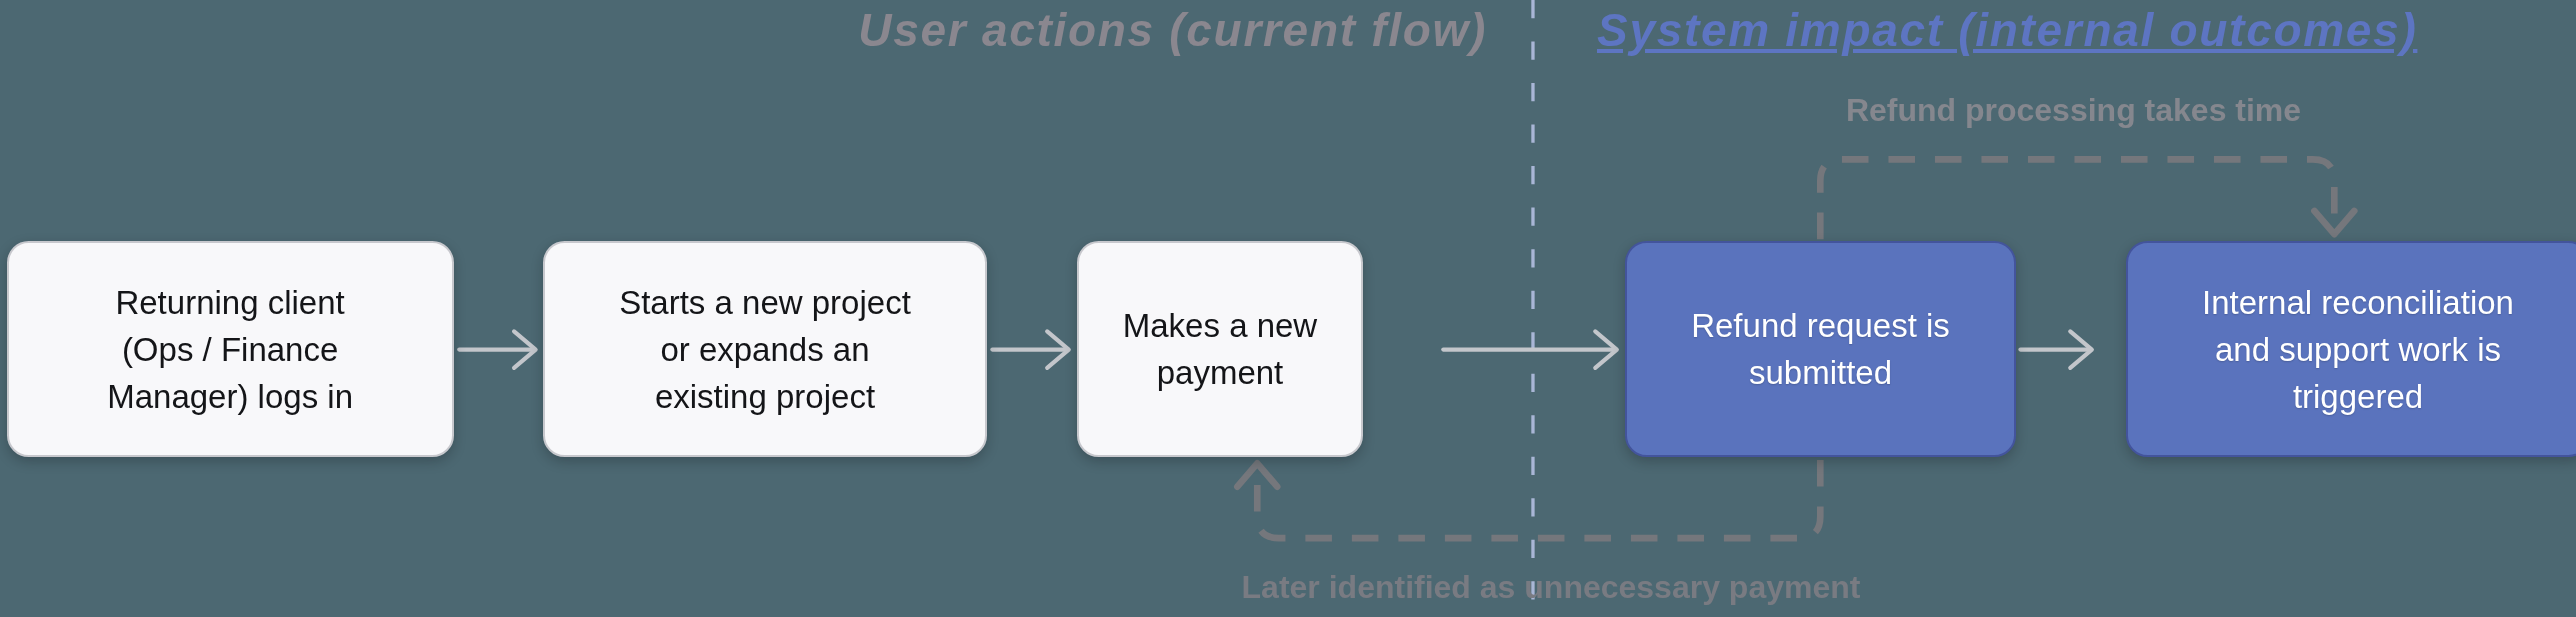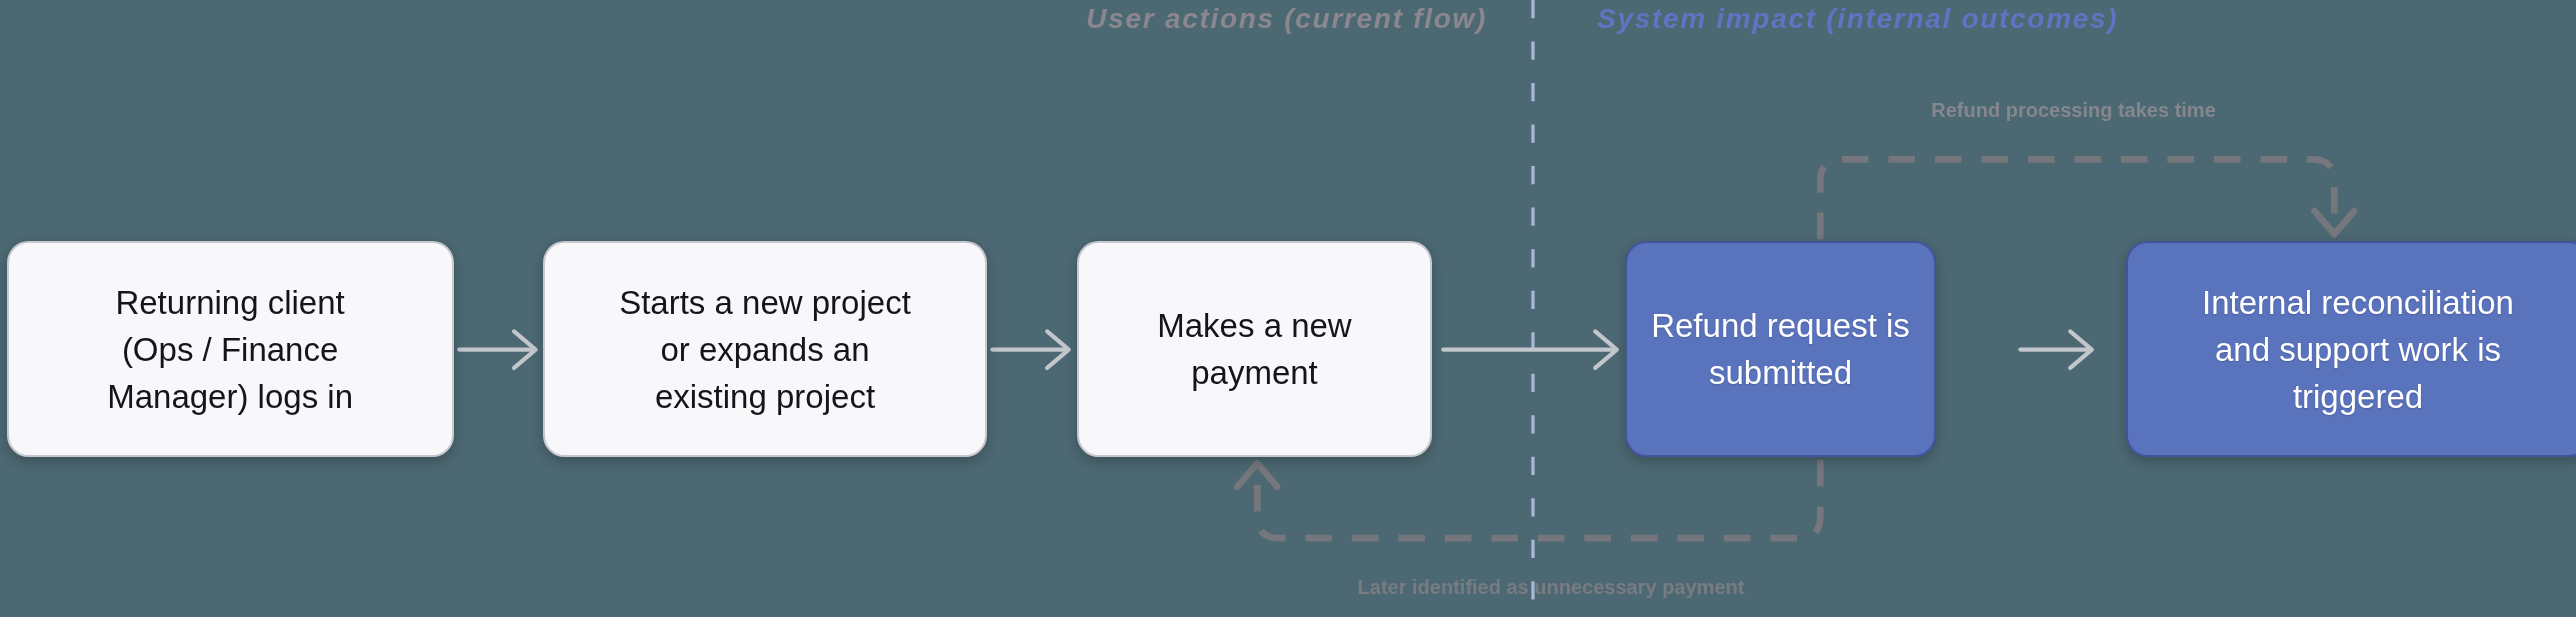--- a/index.html
+++ b/index.html
@@ -39,43 +39,44 @@
   }
   .node.system {
     background: var(--node_system_bg, #5a73bd);
     border: 2.5px solid var(--node_system_border, #43549c);
     color: #ffffff;
     text-shadow: 0 0.8px 1.7px rgba(0,0,0,.18);
     box-shadow: 0 4.2px 11.6px rgba(15,20,25,.25);
   }
   .node-1 { left: 6.6px;    width: 447px; }
   .node-2 { left: 543px;  width: 444px; }
-  .node-3 { left: 1077px; width: 355px; }
-  .node-4 { left: 1625px; width: 311px; }
+  .node-3 { left: 1077px; width: 286px; }
+  .node-4 { left: 1625px; width: 391px; }
   .node-5 { left: 2102px; width: 464px; margin-left: 24px; }
   .lane-label {
     position: absolute;
     top: 3.3px;
-    font-size: 28px;
+    font-size: 46px;
     font-style: italic;
     font-weight: 600;
     letter-spacing: 1.7px;
     white-space: nowrap;
   }
   .lane-label.user-lane {
     right: 1089px;
     color: var(--lane_user_color, #8a878f);
   }
   .lane-label.system-lane {
     left: 1597px;
     color: var(--lane_system_color, #5d75c2);
+    text-decoration: underline;
   }
   .note {
     position: absolute;
-    font-size: 20px;
+    font-size: 32px;
     font-weight: 600;
     text-align: center;
     line-height: 35px;
     white-space: nowrap;
   }
   .note.refund-delay {
     left: 1824px; width: 499px; top: 93px;
     color: var(--note_top_color, #85878e);
   }
   .note.later-identified {

